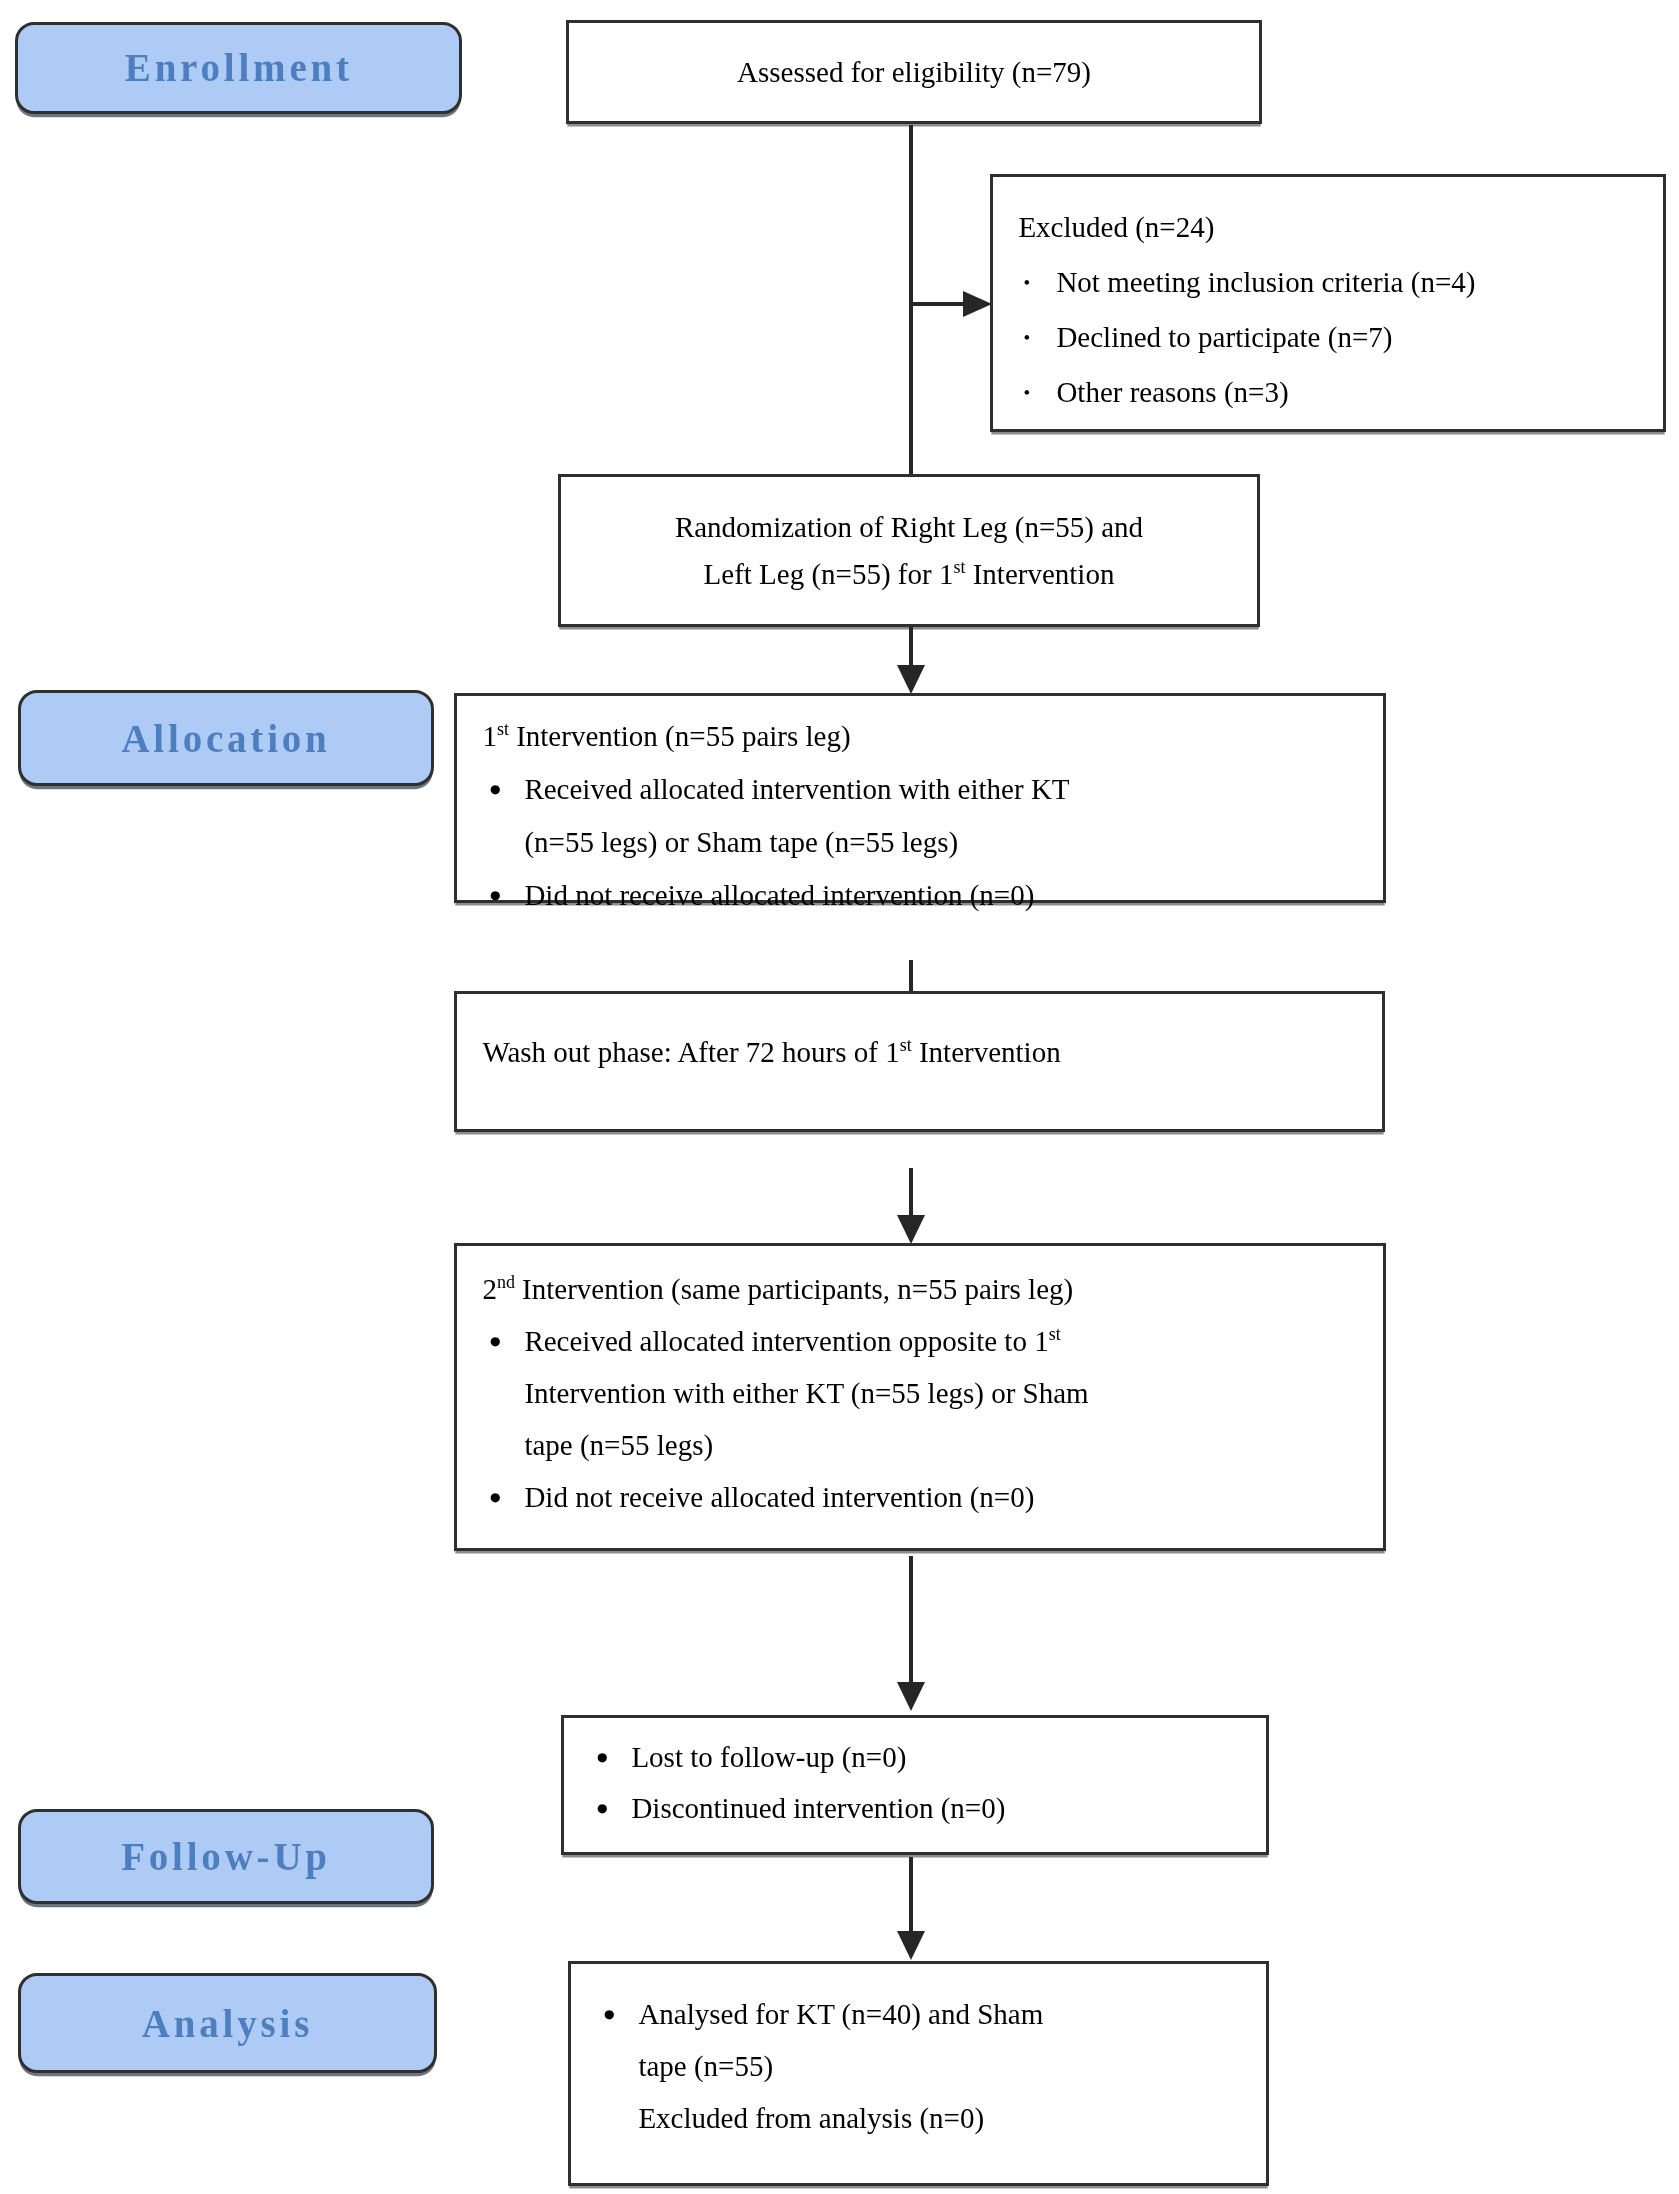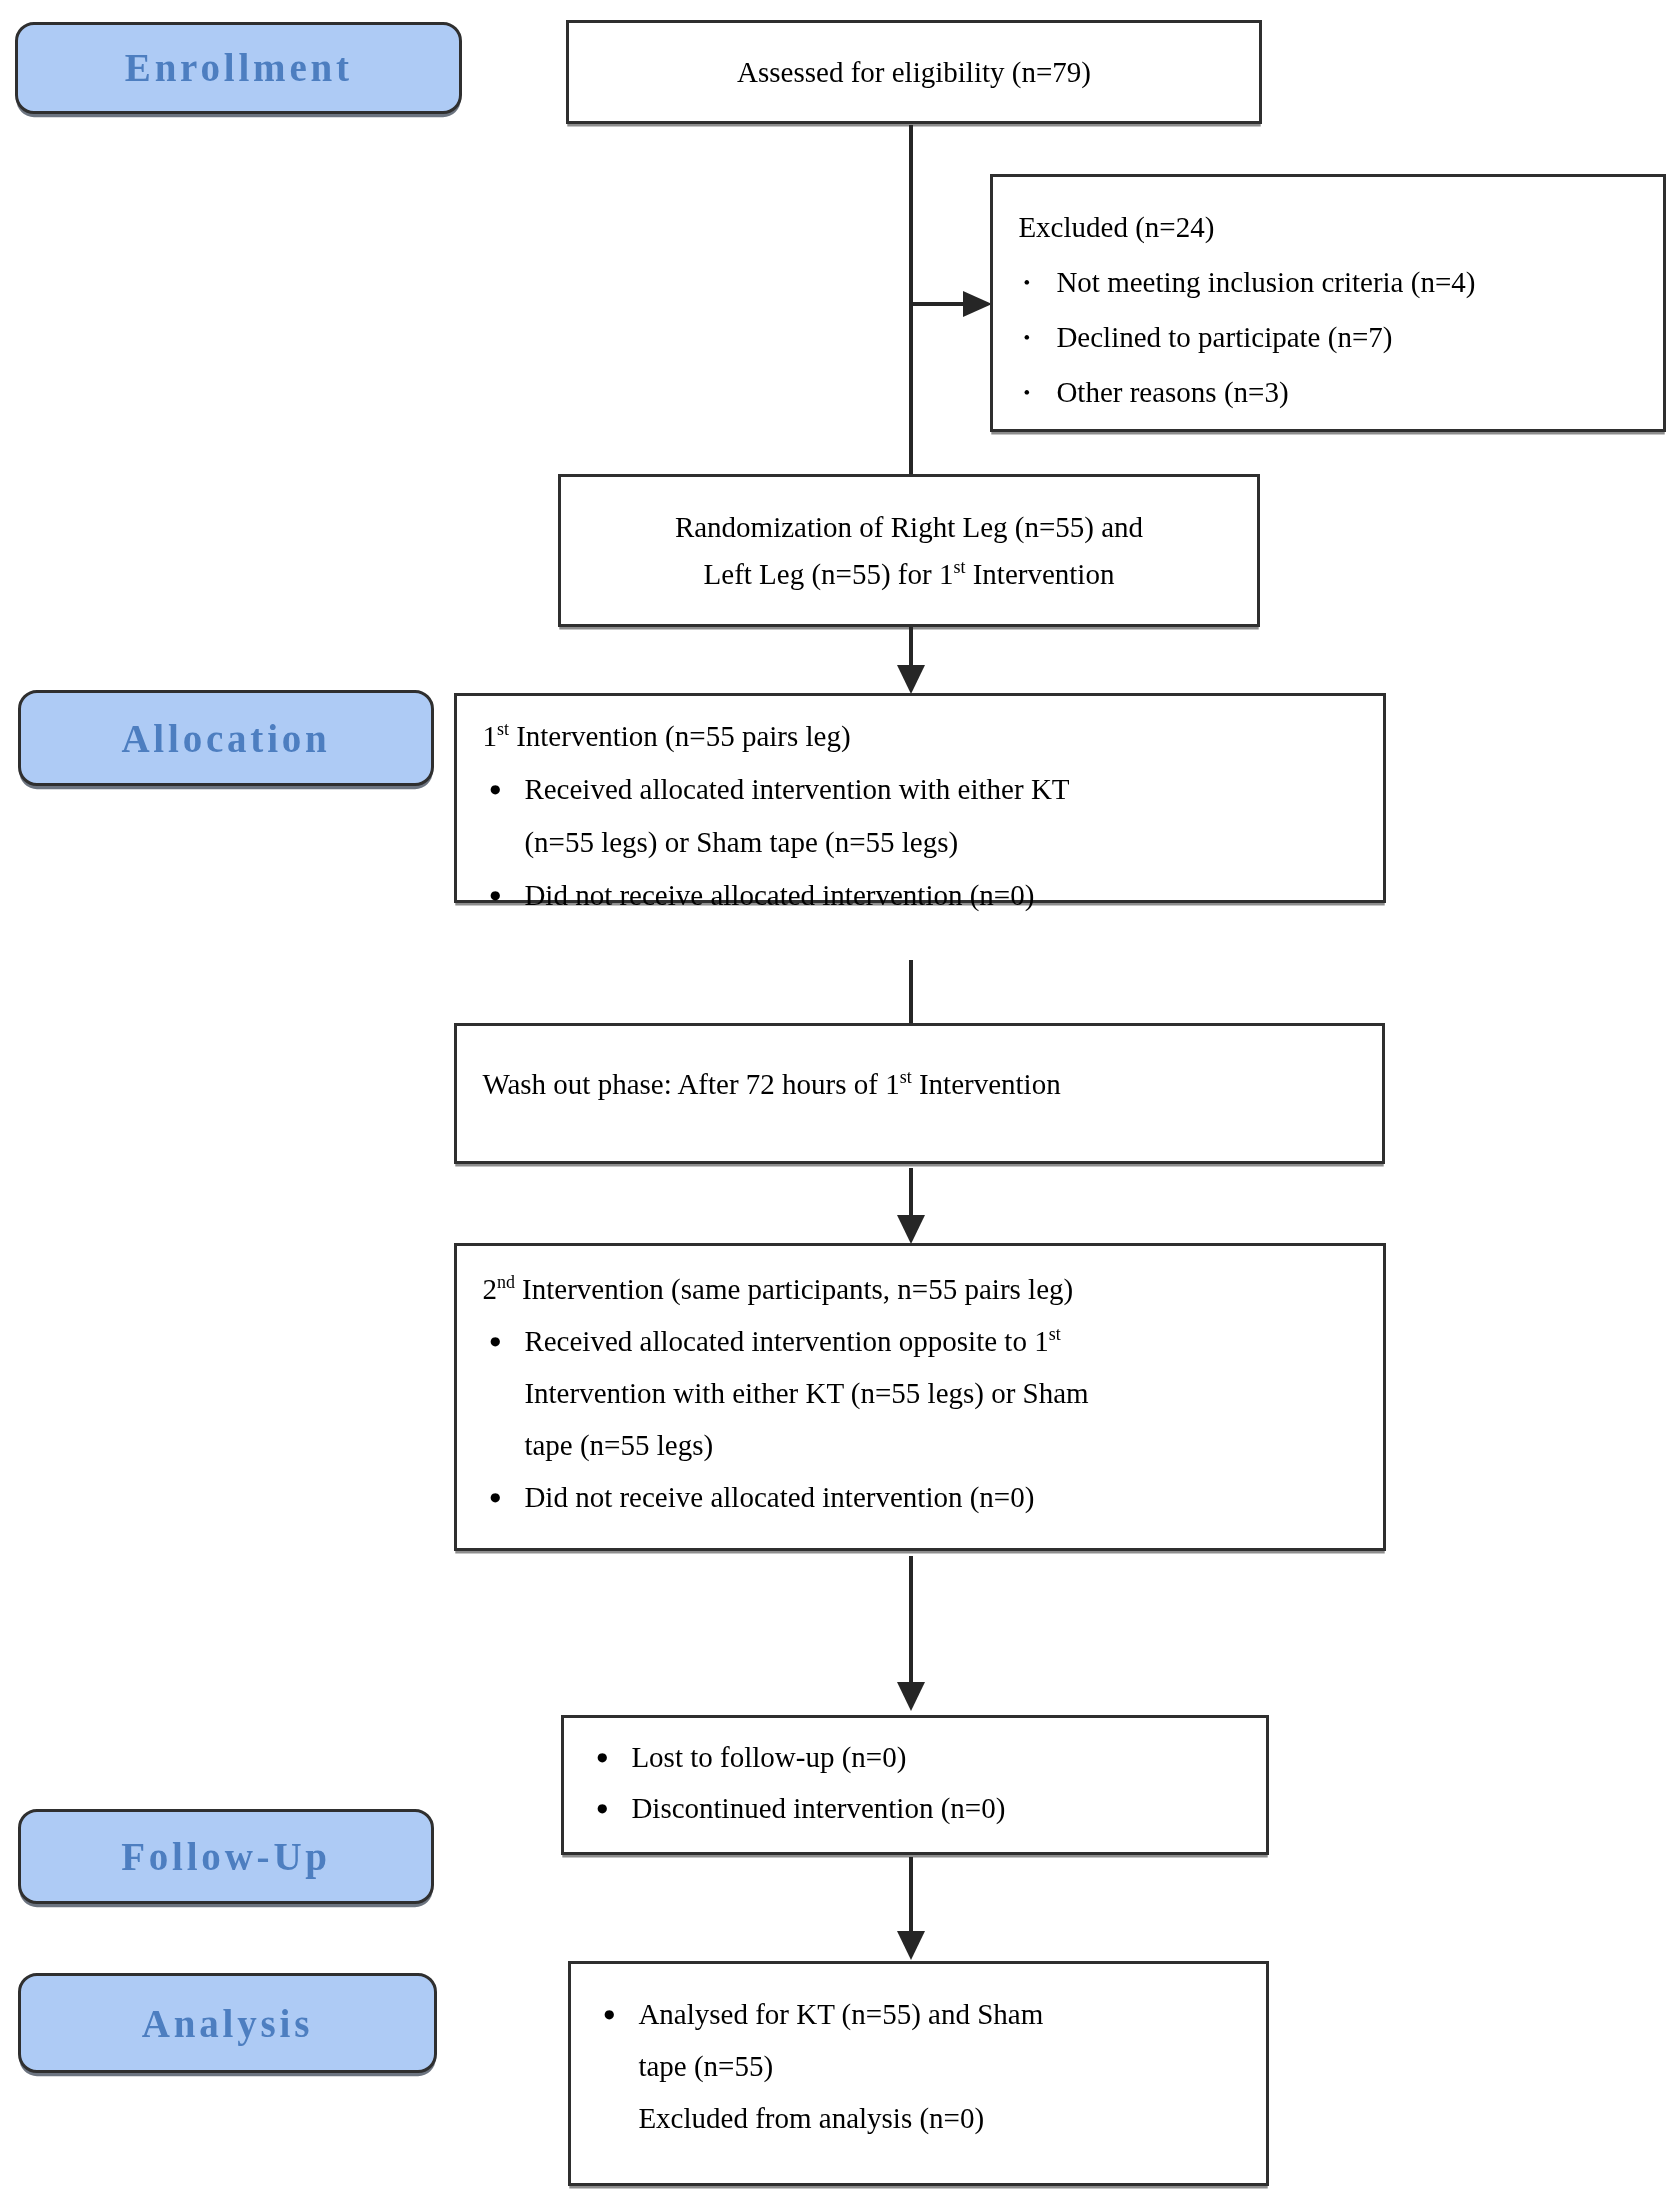--- a/index.html
+++ b/index.html
@@ -107,21 +107,21 @@
     </div>
     <div class="cont">(n=55 legs) or Sham tape (n=55 legs)</div>
     <div class="li">
       <span class="dot">●</span>
       <span>Did not receive allocated intervention (n=0)</span>
     </div>
   </div>
 
   <div class="vline" style="left:909px; top:960px; height:64px;"></div>
 
-  <div class="fbox" style="left:454px; top:1023px; width:931px; height:141px; --lh:53px; padding:32px 12.7px 0 25.4px;">
+  <div class="fbox" style="left:454px; top:991px; width:931px; height:141px; --lh:53px; padding:32px 12.7px 0 25.4px;">
     <div class="line">
       <span>Wash out phase: After 72 hours of 1</span><span class="sup">st</span><span> Intervention</span>
     </div>
   </div>
 
   <div class="vline" style="left:909px; top:1168px; height:50px;"></div>
   <div class="arrow-down" style="left:897px; top:1215px;"></div>
 
   <div class="fbox" style="left:454px; top:1243px; width:932px; height:308px; --lh:52px; padding:16.5px 12.7px 0 25.4px;">
     <div class="title">
@@ -152,20 +152,20 @@
       <span>Discontinued intervention (n=0)</span>
     </div>
   </div>
 
   <div class="vline" style="left:909px; top:1857px; height:76px;"></div>
   <div class="arrow-down" style="left:897px; top:1931px;"></div>
 
   <div class="fbox" style="left:568px; top:1961px; width:701px; height:225px; --lh:52px; padding:24px 12.7px 0 25.4px;">
     <div class="li">
       <span class="dot">●</span>
-      <span>Analysed for KT (n=55) and Sham</span>
+      <span>Analysed for KT (n=40) and Sham</span>
     </div>
     <div class="cont">tape (n=55)</div>
     <div class="cont">Excluded from analysis (n=0)</div>
   </div>
 
 </div>
 
 
 </body></html>

